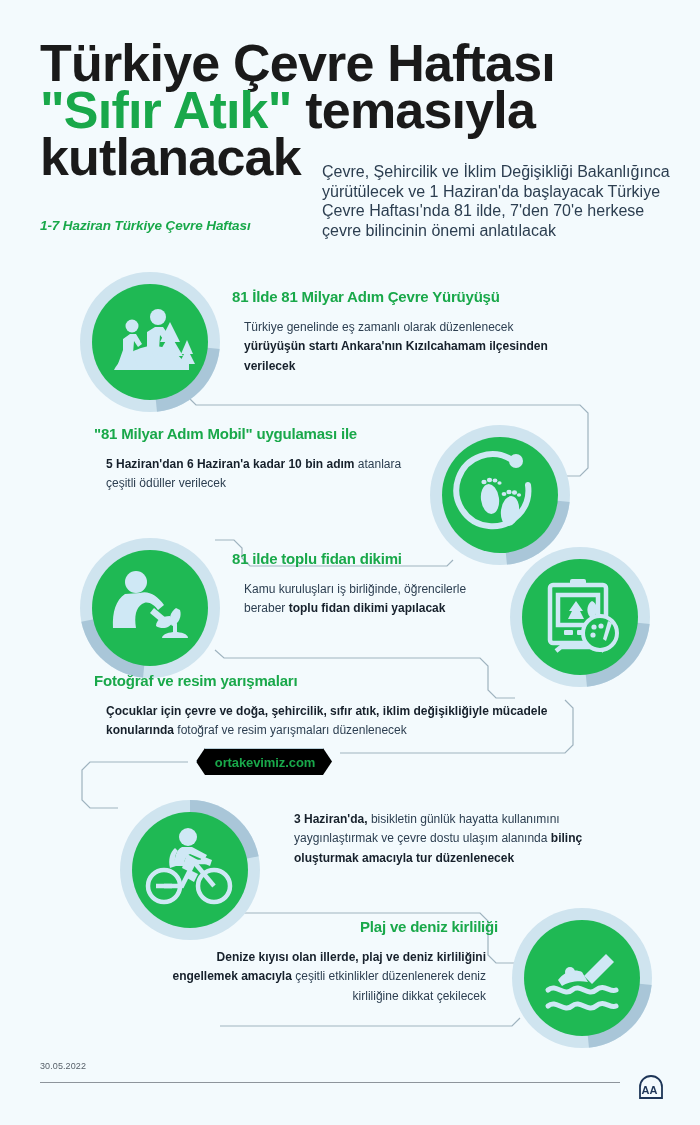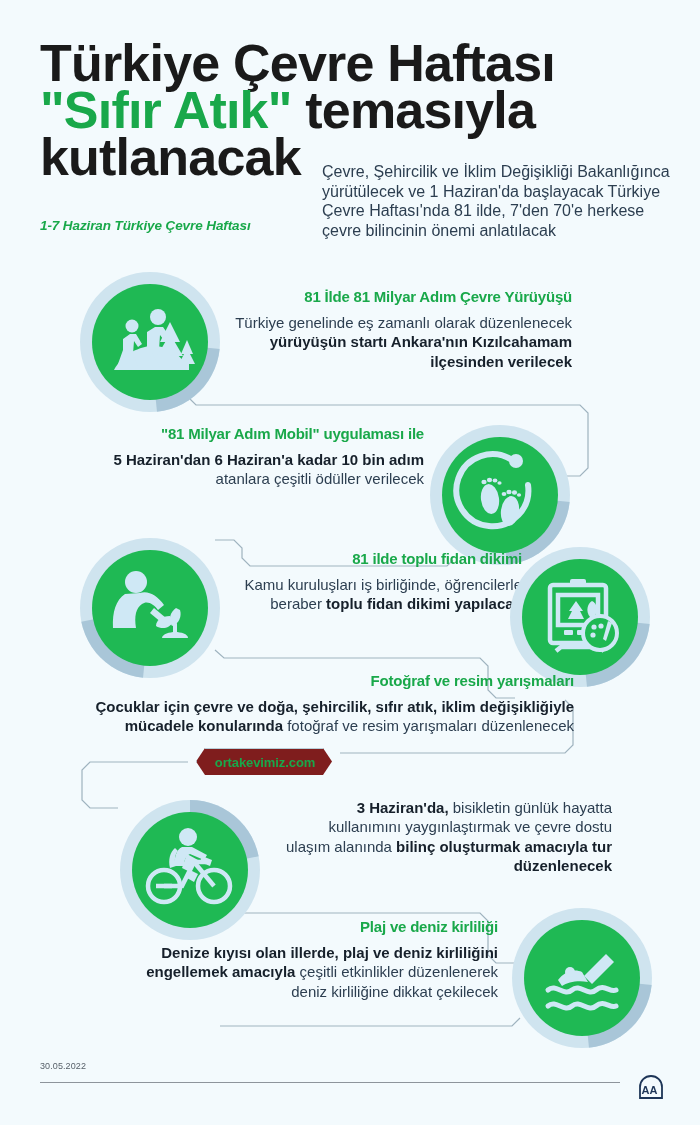--- a/index.html
+++ b/index.html
@@ -47,35 +47,35 @@
   .badge .ringaccent.tr{clip-path:polygon(50% 50%,50% 0,100% 0,100% 40%);}
   .badge .ringaccent.br{clip-path:polygon(50% 50%,100% 55%,100% 100%,55% 100%);}
   .badge .ringaccent.bl{clip-path:polygon(50% 50%,45% 100%,0 100%,0 60%);}
   .badge .disc{
     position:absolute;left:12px;top:12px;width:116px;height:116px;border-radius:50%;
     background:#1fb954;
   }
   .badge svg{position:absolute;left:12px;top:12px;}
 
   
-  .block{position:absolute;text-align:right;}
+  .block{position:absolute;}
   .bhead{
     font-size:15px;font-weight:bold;color:#19a84a;letter-spacing:-0.2px;
     margin:0 0 7px 0;line-height:18px;
   }
   .bbody{
-    font-size:15px;line-height:19.3px;color:#2c3e50;margin:0;
+    font-size:12px;line-height:19.3px;color:#2c3e50;margin:12px;
   }
   .bbody b{color:#16202b;font-weight:bold;}
   .right{text-align:right;}
 
   
   .pill{
     position:absolute;left:196px;top:748px;width:136px;height:27px;
-    border:1.1px solid #b9cfd9;background:#7f1d1d;
+    border:1.1px solid #b9cfd9;background:#000000;
     clip-path:polygon(9px 0,127px 0,136px 13.5px,127px 27px,9px 27px,0 13.5px);
     display:flex;align-items:center;justify-content:center;
   }
   .pill span{font-size:13px;font-weight:bold;color:#19a84a;letter-spacing:-0.1px;}
 
   
   .frule{position:absolute;left:40px;top:1082px;width:580px;height:1px;background:#8d949b;}
   .fdate{position:absolute;left:40px;top:1061px;font-size:9px;color:#58616a;letter-spacing:0.1px;}
   .flogo{position:absolute;left:636px;top:1072px;}
 </style>

